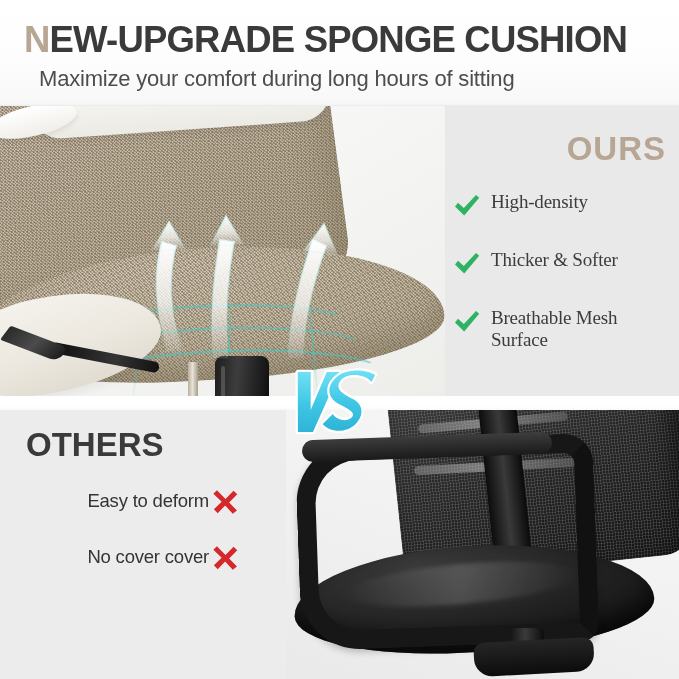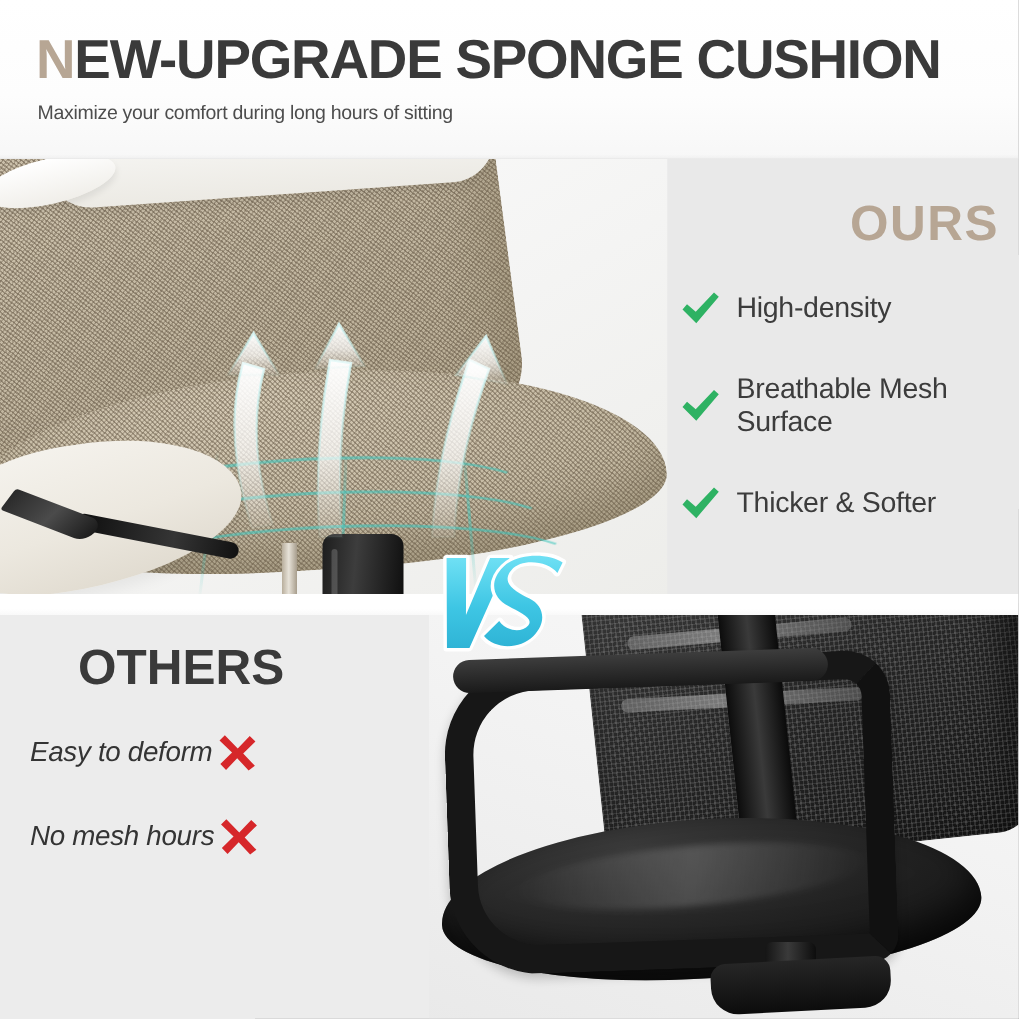--- a/index.html
+++ b/index.html
@@ -10,21 +10,21 @@
   body {
     font-family: "Liberation Sans", sans-serif;
     -webkit-font-smoothing: antialiased;
   }
 
   #poster {
     position: relative;
     width: 679px;
     height: 679px;
     overflow: hidden;
-    background: #a3a3a3;
+    background: #4c1d95;
   }
 
   
   .header {
     position: absolute;
     left: 0; top: 0;
     width: 679px;
     height: 106px;
     background: linear-gradient(180deg,#ffffff 0%, #fdfdfd 60%, #f7f7f7 100%);
     box-sizing: border-box;
@@ -39,23 +39,23 @@
     letter-spacing: -0.8px;
     color: #3a3a3a;
     white-space: nowrap;
     line-height: 1;
   }
   .header-title .lead {
     color: #b7a694;
   }
   .header-subtitle {
     position: absolute;
-    left: 25px;
+    left: 39px;
     top: 68px;
-    font-size: 13px;
+    font-size: 22px;
     font-weight: 400;
     color: #4d4d4d;
     letter-spacing: -0.2px;
     white-space: nowrap;
     line-height: 1;
   }
   .header-rule {
     position: absolute;
     left: 0;
     bottom: 0;
@@ -230,22 +230,23 @@
     font-weight: 700;
     color: #b7a694;
     letter-spacing: 1px;
     text-align: right;
     margin: 0 0 24px 0;
     line-height: 1;
   }
   .ours-list { position: relative; }
   .ours-item {
     display: flex;
-    align-items: center;
+    align-items: flex-start;
     margin-bottom: 26px;
+    font-family: Liberation Serif, serif;
   }
   .check-icon {
     flex: 0 0 auto;
     width: 30px;
     height: 30px;
     margin-right: 9px;
     margin-top: 2px;
   }
   .ours-label {
     font-size: 19px;
@@ -389,29 +390,28 @@
     position: absolute;
     left: 20px;
     top: 18px;
     width: 220px;
   }
   .others-title {
     font-size: 33px;
     font-weight: 700;
     color: #3a3a3a;
     letter-spacing: 0px;
-    margin: 0 0 26px 32px;
+    margin: 0 0 26px 6px;
     line-height: 1;
   }
   .others-item {
     display: flex;
     align-items: center;
-    justify-content: flex-start;
+    justify-content: flex-end;
     margin-bottom: 27px;
-    font-style: italic;
   }
   .others-label {
     font-size: 18.5px;
     font-weight: 400;
     color: #343434;
     letter-spacing: -0.2px;
     line-height: 1.1;
   }
   .cross-icon {
     flex: 0 0 auto;
@@ -502,28 +502,28 @@
           <svg class="check-icon" viewBox="0 0 32 32">
             <path d="M3.2 16.4 L6.4 12.6 L12.6 18.0 L25.6 4.2 L29.0 7.2 L13.0 26.2 Z" fill="#2eb263"></path>
           </svg>
           <span class="ours-label">High-density</span>
         </div>
 
         <div class="ours-item">
           <svg class="check-icon" viewBox="0 0 32 32">
             <path d="M3.2 16.4 L6.4 12.6 L12.6 18.0 L25.6 4.2 L29.0 7.2 L13.0 26.2 Z" fill="#2eb263"></path>
           </svg>
-          <span class="ours-label">Breathable Mesh Surface</span>
+          <span class="ours-label">Thicker &amp; Softer</span>
         </div>
 
         <div class="ours-item">
           <svg class="check-icon" viewBox="0 0 32 32">
             <path d="M3.2 16.4 L6.4 12.6 L12.6 18.0 L25.6 4.2 L29.0 7.2 L13.0 26.2 Z" fill="#2eb263"></path>
           </svg>
-          <span class="ours-label">Thicker &amp; Softer</span>
+          <span class="ours-label">Breathable Mesh Surface</span>
         </div>
 
       </div>
     </div>
   </div>
 
   <div class="mid-divider"></div>
 
   <svg class="vs-badge" viewBox="0 0 108 72">
     <defs>
@@ -567,21 +567,21 @@
 
         <div class="others-item">
           <span class="others-label">Easy to deform</span>
           <svg class="cross-icon" viewBox="0 0 32 32">
             <path d="M6.5 3.5 L16 13.2 L24.8 4.0 L29.0 8.0 L20.0 17.0 L28.6 26.0 L24.0 29.4 L15.6 20.4 L7.4 29.0 L3.2 24.6 L11.8 16.2 L2.6 7.4 Z" fill="#d6272a"></path>
           </svg>
         </div>
 
 
         <div class="others-item">
-          <span class="others-label">No mesh hours</span>
+          <span class="others-label">No cover cover</span>
           <svg class="cross-icon" viewBox="0 0 32 32">
             <path d="M6.5 3.5 L16 13.2 L24.8 4.0 L29.0 8.0 L20.0 17.0 L28.6 26.0 L24.0 29.4 L15.6 20.4 L7.4 29.0 L3.2 24.6 L11.8 16.2 L2.6 7.4 Z" fill="#d6272a"></path>
           </svg>
         </div>
 
       </div>
     </div>
   </div>
 
 </div>

